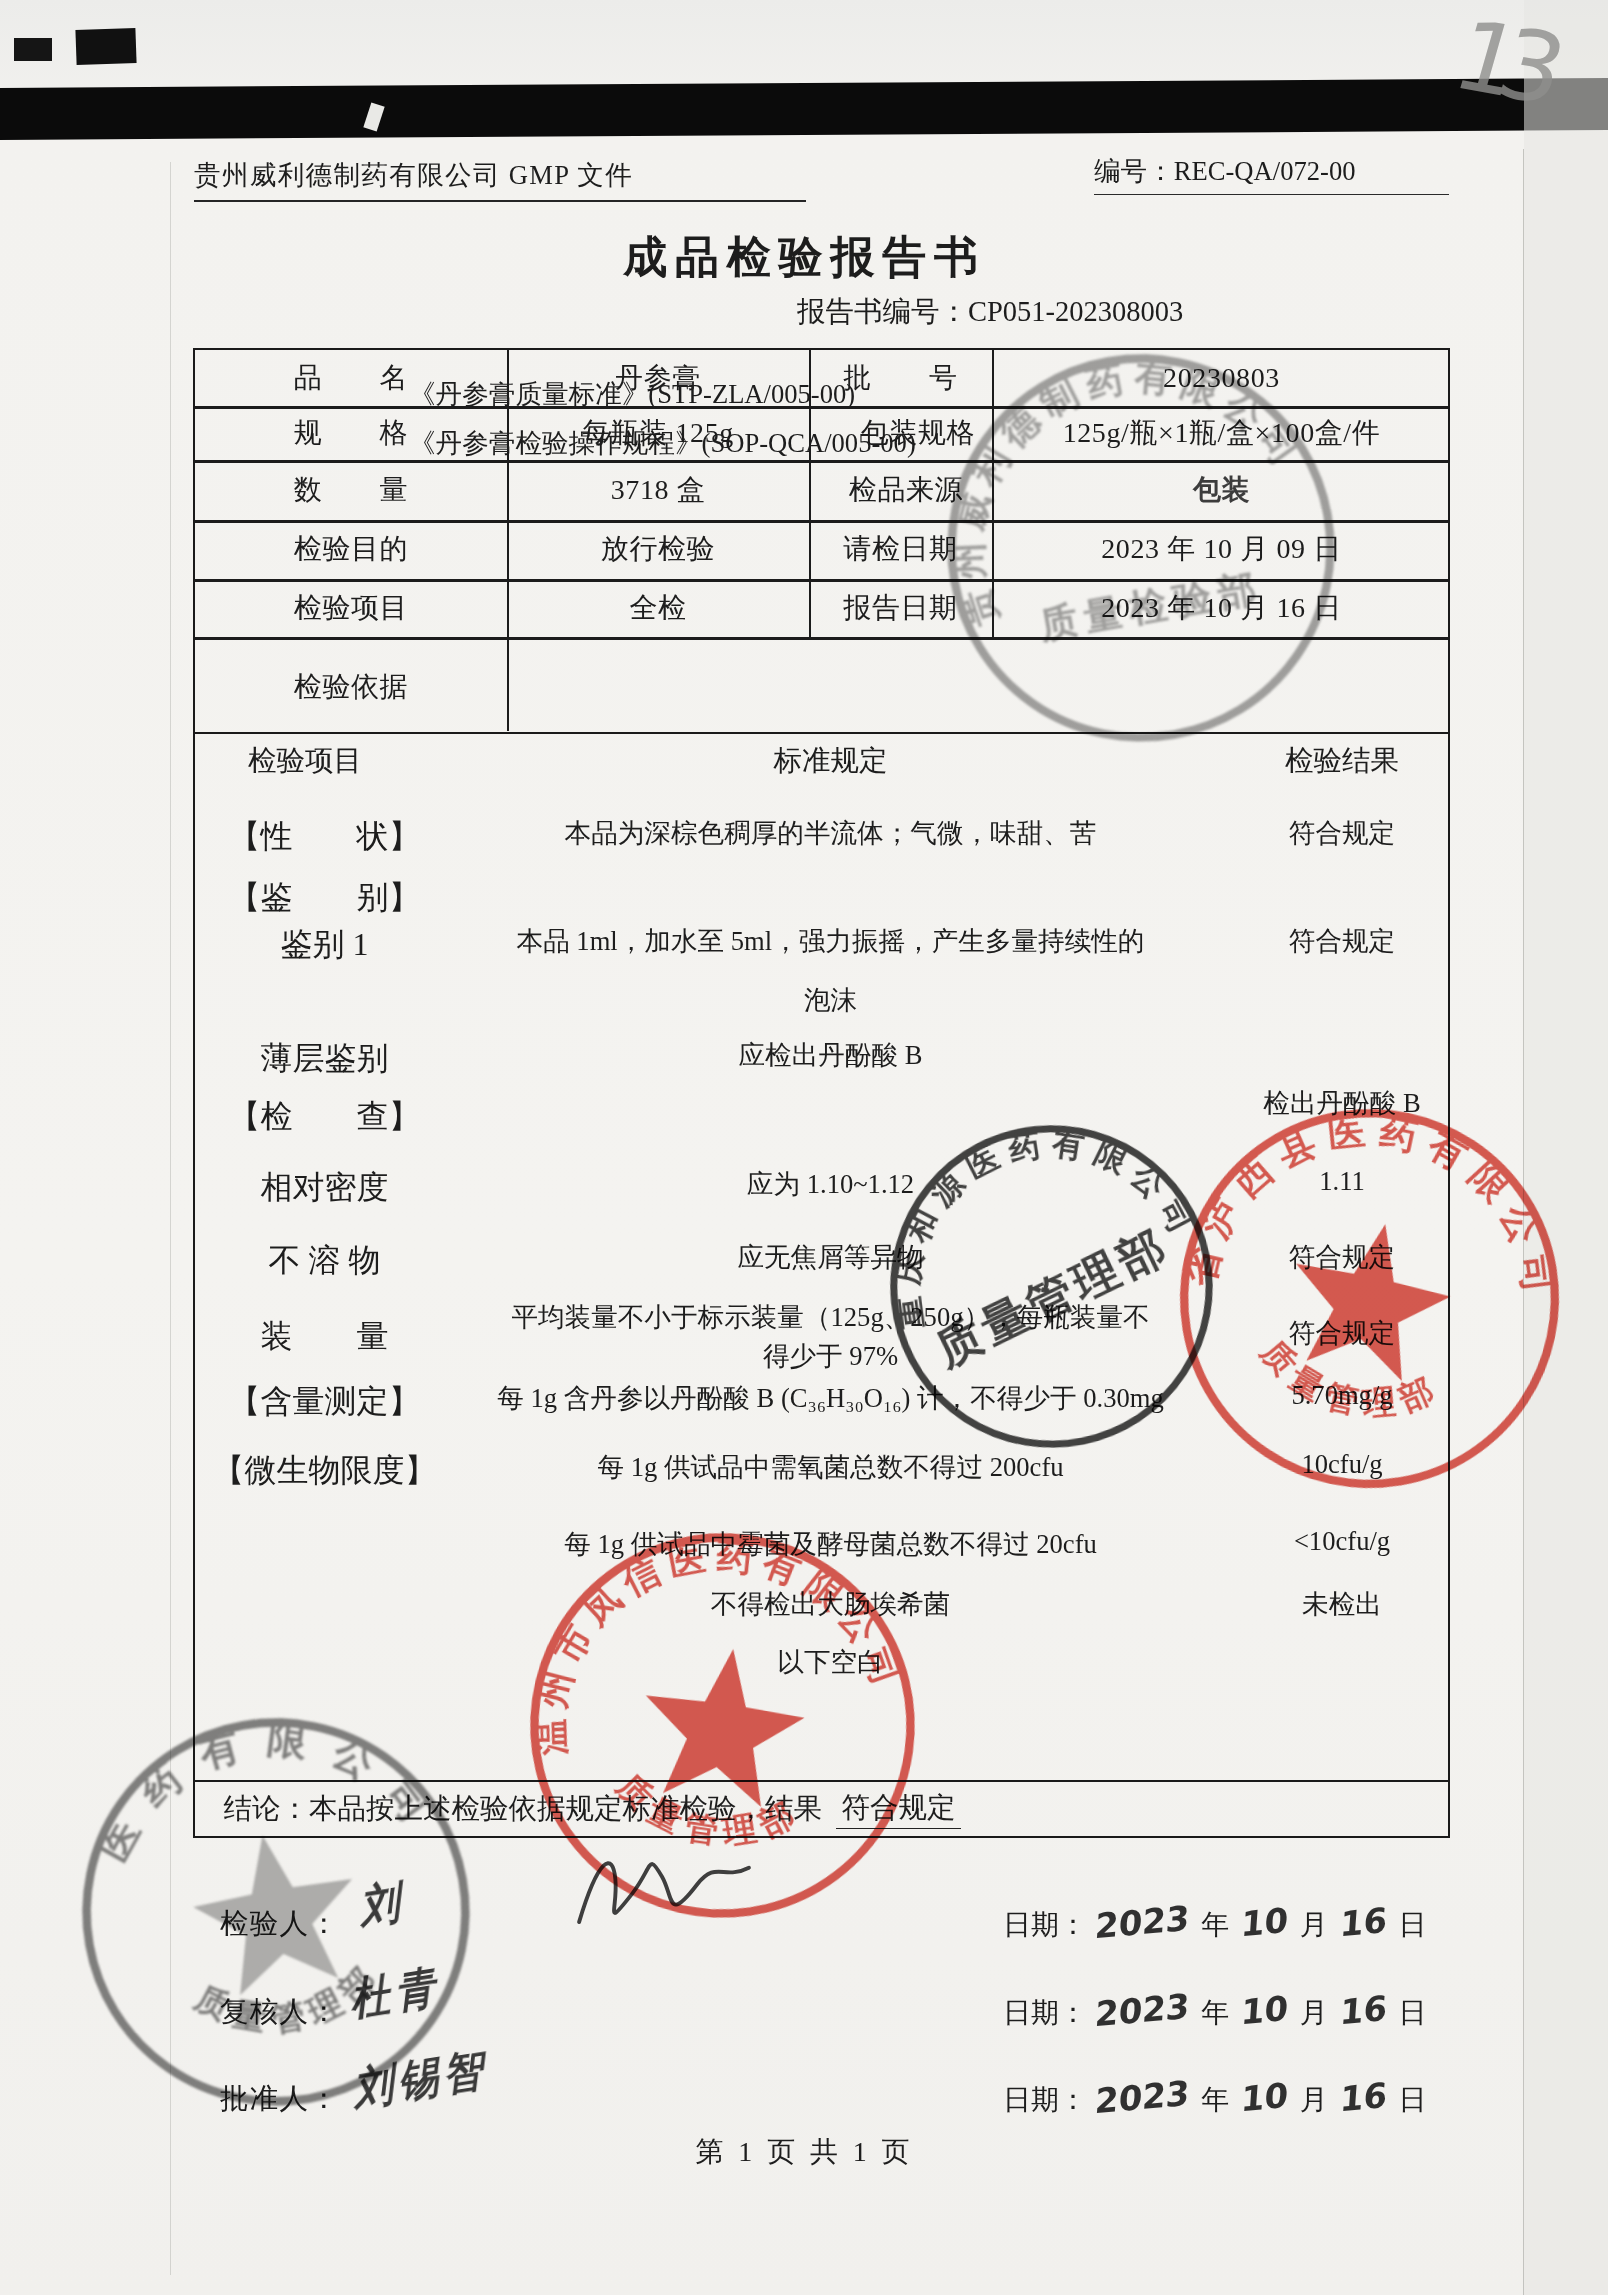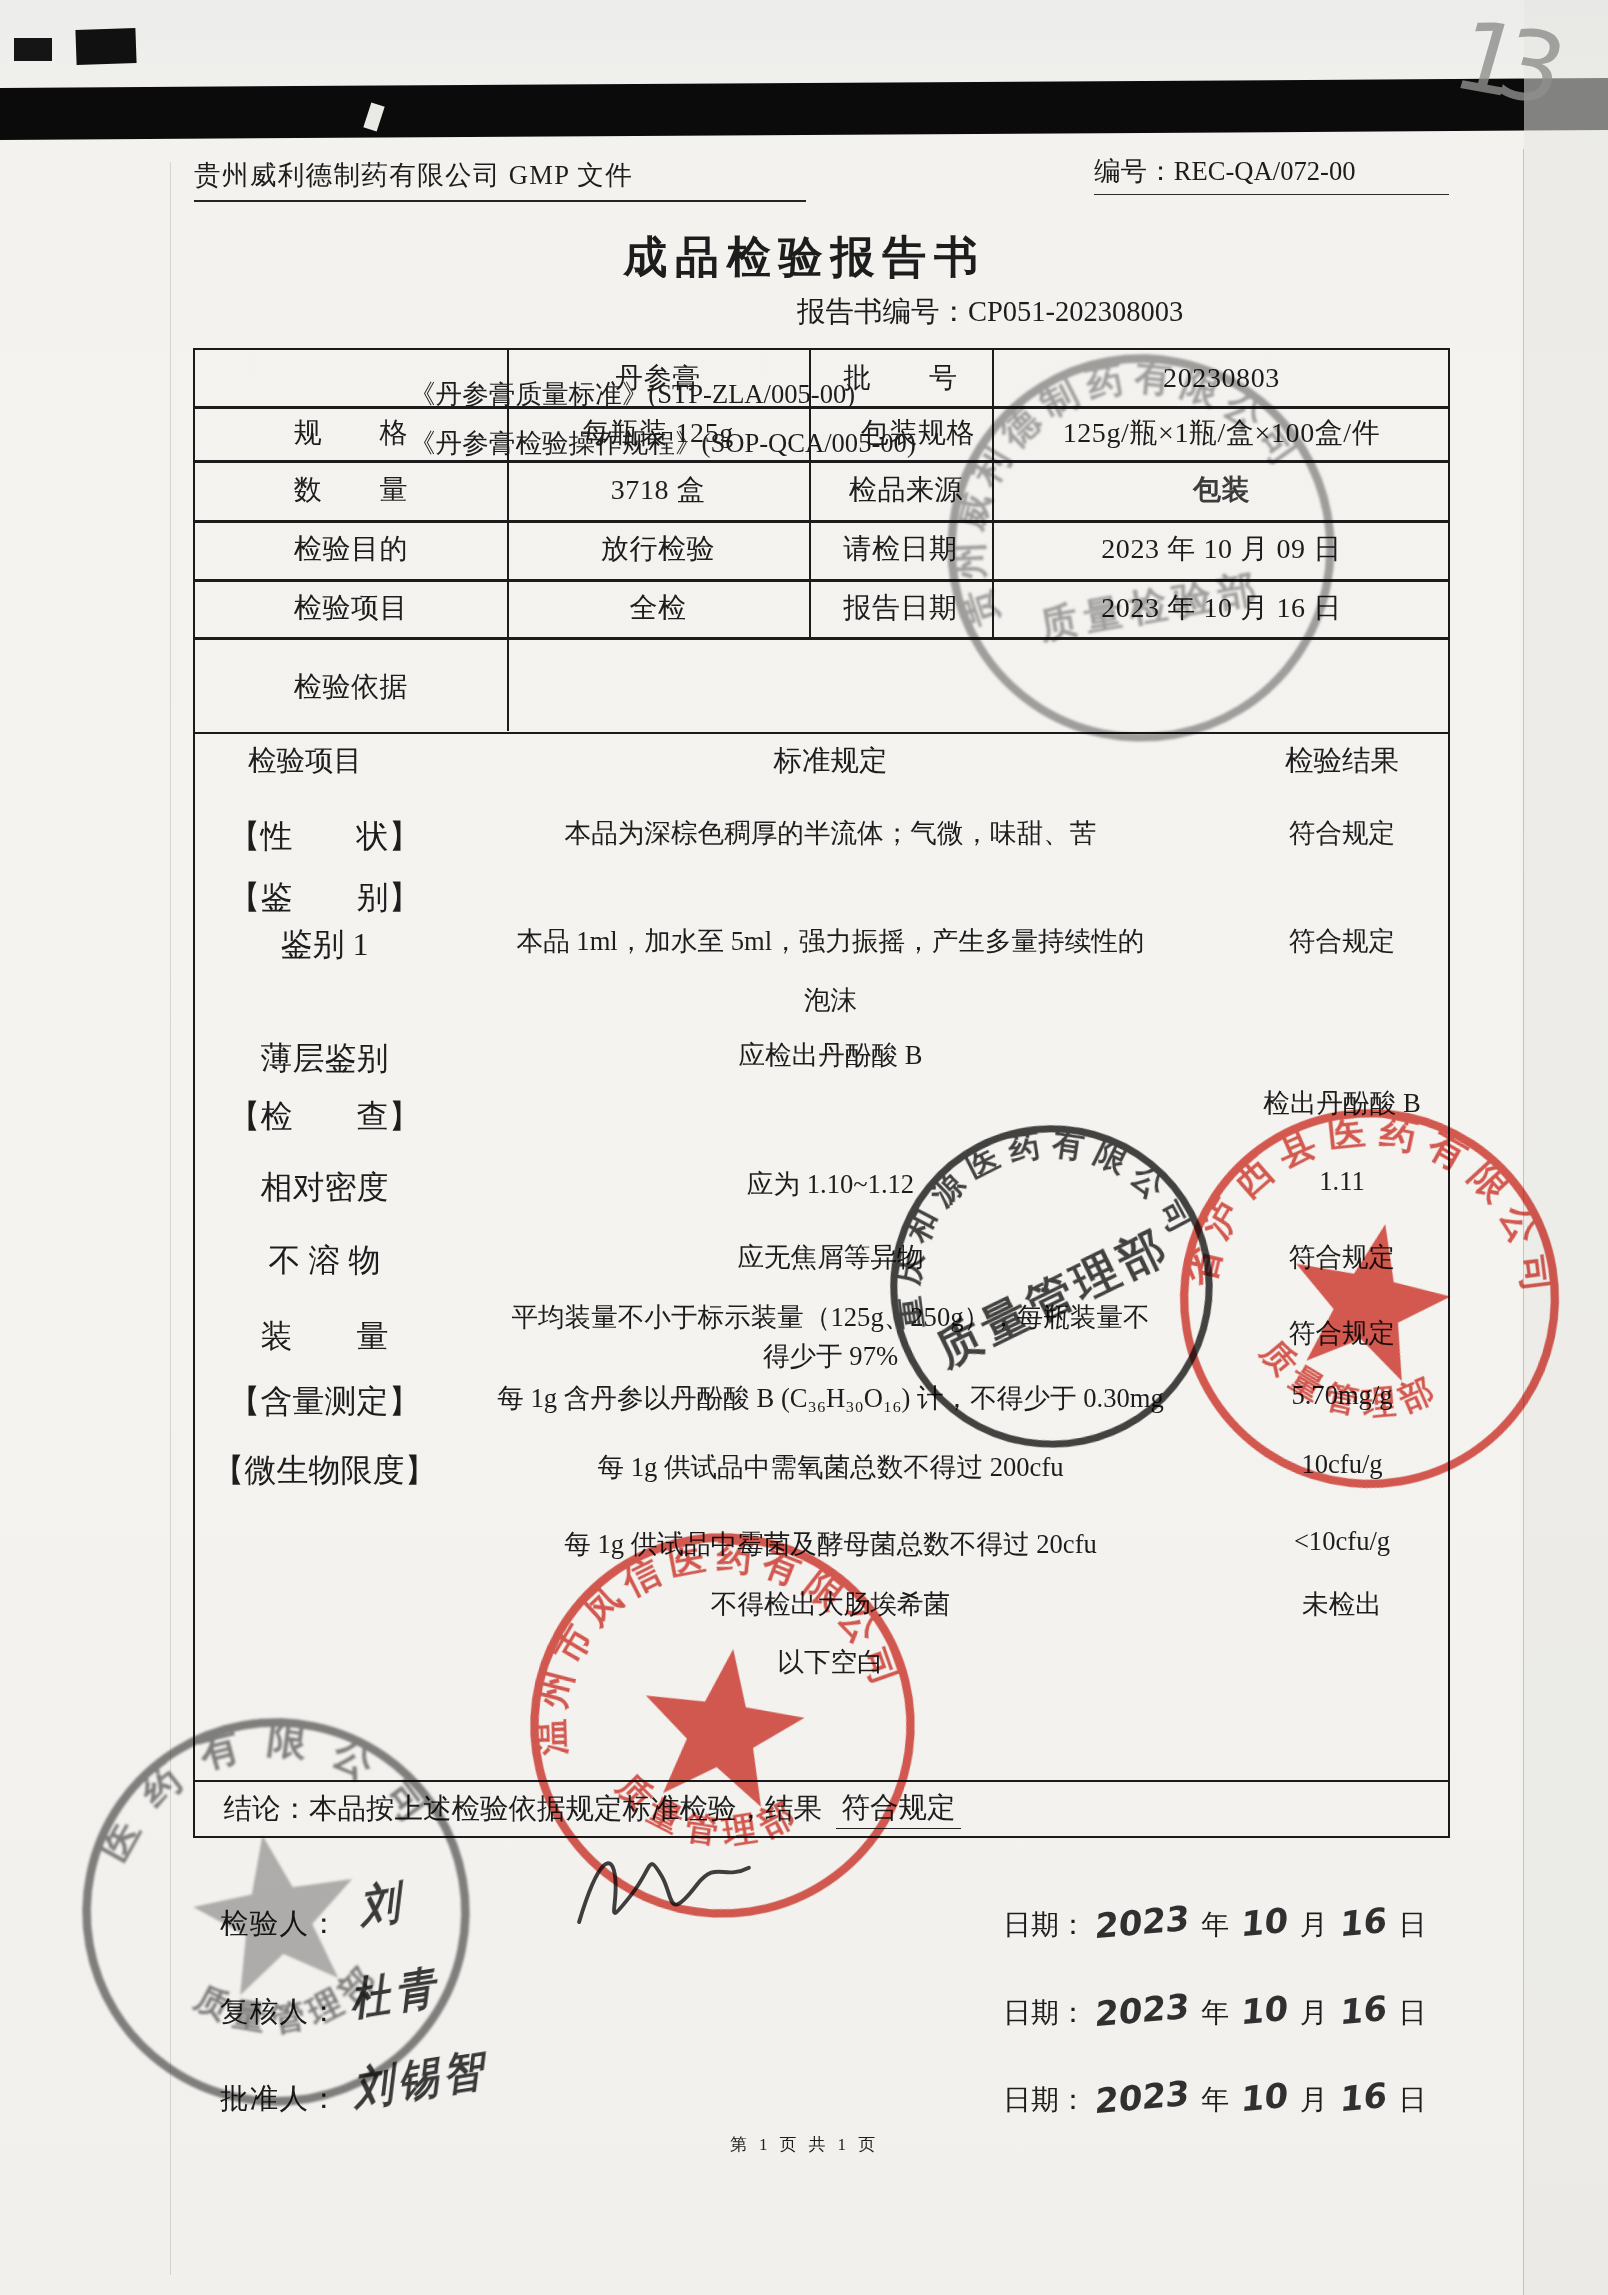--- a/index.html
+++ b/index.html
@@ -42,21 +42,21 @@
     border:2.6px solid #1a1a1a;display:flex;align-items:center;padding-left:28.5px;font-size:28.5px;}
   .concl-result{margin-left:14.3px;border-bottom:1.9px solid #222;padding:0 5.2px 1.3px 5.2px;}
   
   .sig-label{position:absolute;font-size:28.5px;letter-spacing:1.3px;}
   .sig{font-family:"DejaVu Sans",sans-serif;font-size:40px;font-weight:bold;display:inline-block;
     transform:rotate(-9deg) skewX(-16deg) scaleY(1.12);opacity:.85;filter:blur(0.3px);letter-spacing:5.2px;color:#1b1b1b;}
   .daterow{position:absolute;left:1003px;font-size:28px;white-space:nowrap;}
   .hwn{font-family:"DejaVu Sans",sans-serif;font-weight:bold;font-size:34px;display:inline-block;
     transform:rotate(-5deg) skewX(-9deg);opacity:.88;margin:0 7.8px;color:#161616;}
   .du{margin:0 3.9px;}
-  .footer{position:absolute;left:0;top:2133px;width:1609px;text-align:center;font-size:17px;letter-spacing:3.9px;}
+  .footer{position:absolute;left:0;top:2133px;width:1609px;text-align:center;font-size:28px;letter-spacing:3.9px;}
   
   svg.stamp{position:absolute;mix-blend-mode:multiply;overflow:visible;}
   .ring{fill:none;stroke:currentColor;stroke-width:12px;}
   .arc-text{font-size:54px;letter-spacing:16px;fill:currentColor;font-weight:bold;}
   .arc-text.n11{font-size:52px;letter-spacing:12px;}
   .arc-text.n6{font-size:56px;letter-spacing:34px;}
   .dept-arc{font-size:48px;letter-spacing:12px;fill:currentColor;font-weight:bold;}
   .dept-line{font-size:54px;letter-spacing:10px;fill:currentColor;font-weight:bold;}
   .dept-diag{font-size:78px;letter-spacing:8px;fill:currentColor;font-weight:bold;}
   .st-gray{color:#4d4d4d;opacity:.5;filter:blur(1px);}
@@ -91,20 +91,21 @@
   <div class="tbl">
     <div class="hl" style="top:56px;"></div>
     <div class="hl" style="top:110px;"></div>
     <div class="hl" style="top:170px;"></div>
     <div class="hl" style="top:229px;"></div>
     <div class="hl" style="top:287px;"></div>
     <div class="vl" style="left:312px;height:381px;"></div>
     <div class="vl" style="left:614px;height:287px;"></div>
     <div class="vl" style="left:797px;height:287px;"></div>
 
+    <span class="c" style="left:0;top:0;width:312px;height:56px;">品　　名</span>
     <span class="c" style="left:312px;top:0;width:302px;height:56px;">丹参膏</span>
     <span class="c" style="left:614px;top:0;width:183px;height:56px;">批　　号</span>
     <span class="c" style="left:797px;top:0;width:459px;height:56px;">20230803</span>
 
     <span class="c" style="left:0;top:56px;width:312px;height:54px;">规　　格</span>
     <span class="c" style="left:312px;top:56px;width:302px;height:54px;">每瓶装 125g</span>
     <span class="c" style="left:614px;top:56px;width:218px;height:54px;">包装规格</span>
     <span class="c" style="left:797px;top:56px;width:459px;height:54px;">125g/瓶×1瓶/盒×100盒/件</span>
 
     <span class="c" style="left:0;top:110px;width:312px;height:60px;">数　　量</span>

